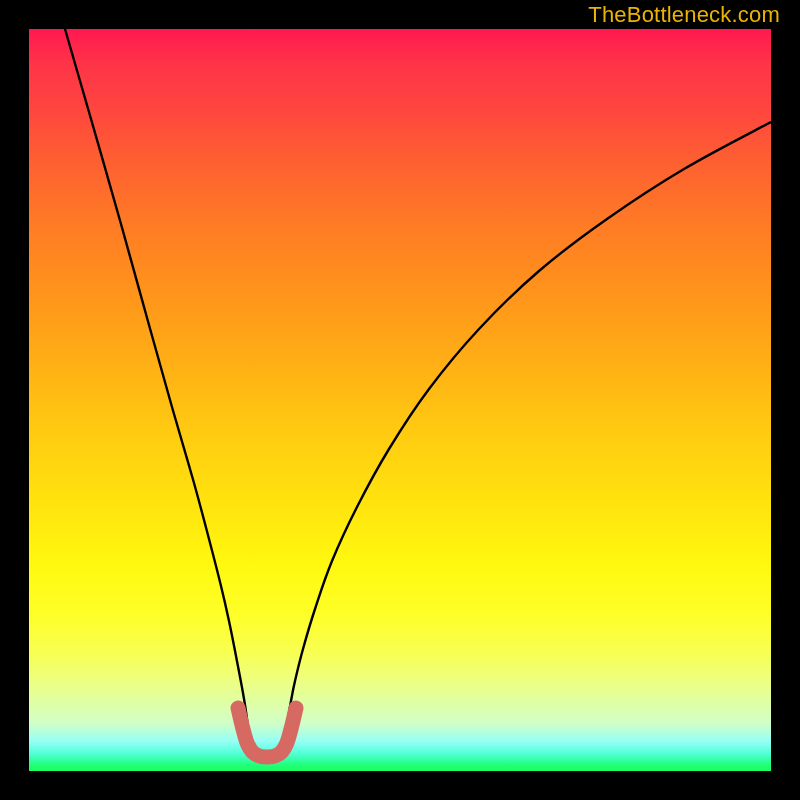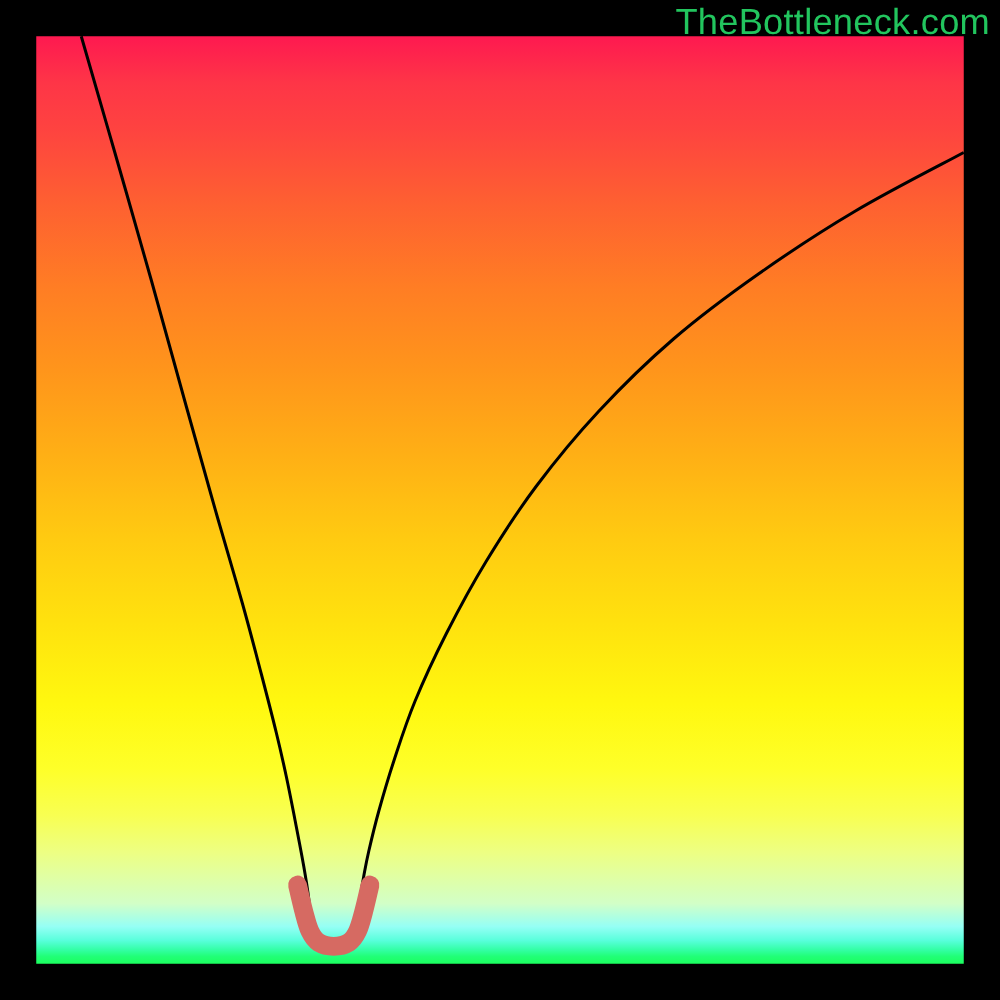--- a/index.html
+++ b/index.html
@@ -35,25 +35,25 @@
       #95fff5 96%,
       #58ffdb 97.5%,
       #33ffa5 98.5%,
       #21ff77 99.2%,
       #1bff5e 100%
     );
   }
   .watermark {
     position: absolute;
     top: 2px;
-    right: 8px;
+    right: 20px;
     font-family: Arial, Helvetica, sans-serif;
-    font-size: 29px;
+    font-size: 22px;
     font-weight: 500;
-    color: #22c55e;
+    color: #eab308;
     letter-spacing: 0.2px;
   }
   svg.curves {
     position: absolute;
     left: 0;
     top: 0;
     width: 742px;
     height: 742px;
     overflow: visible;
   }

